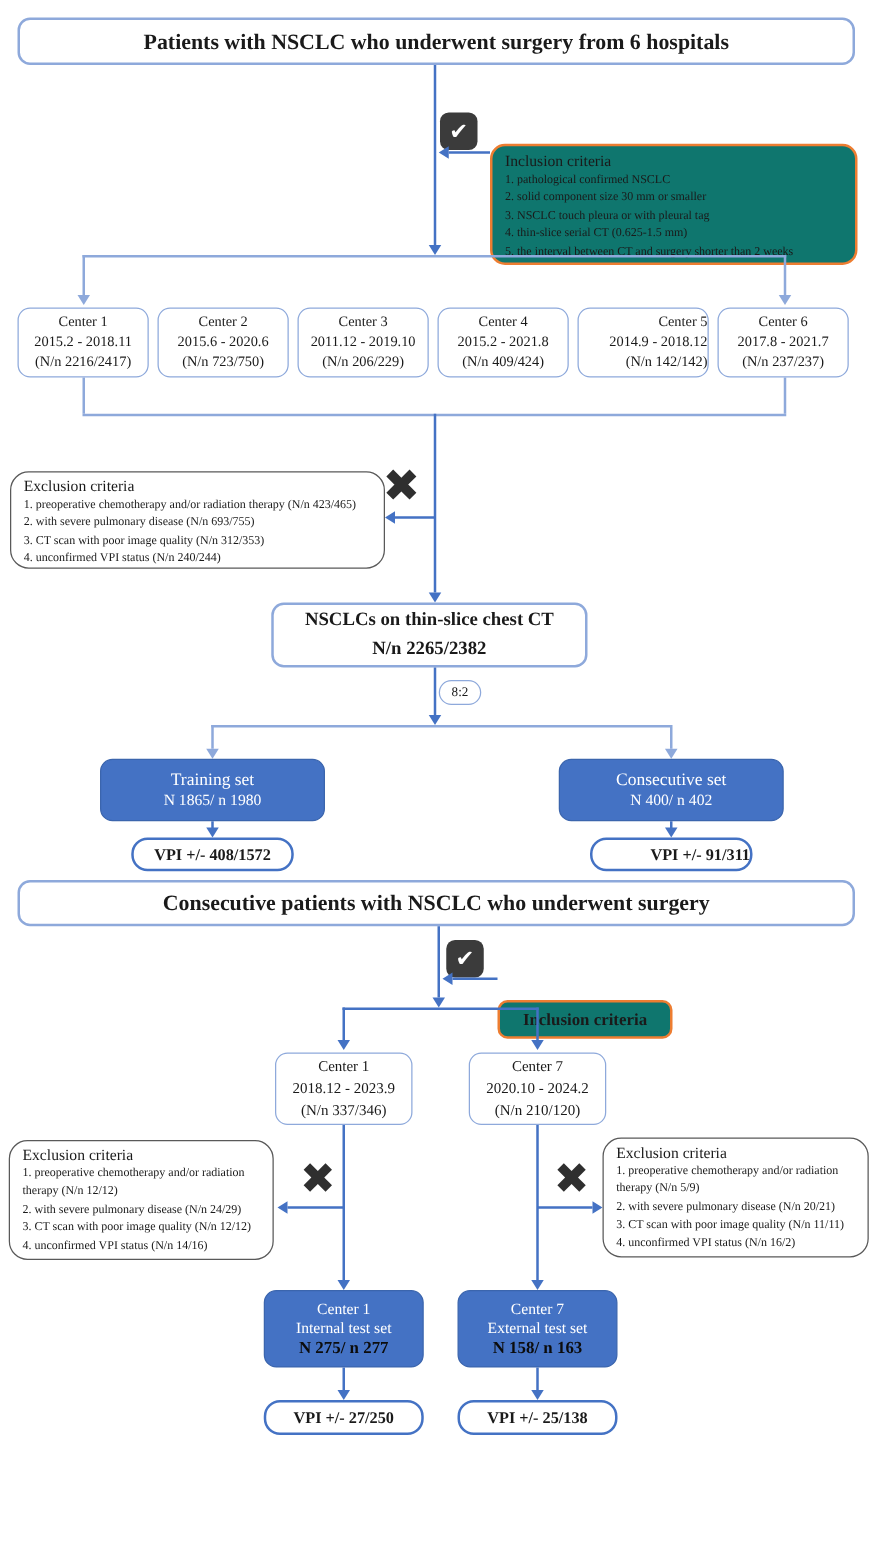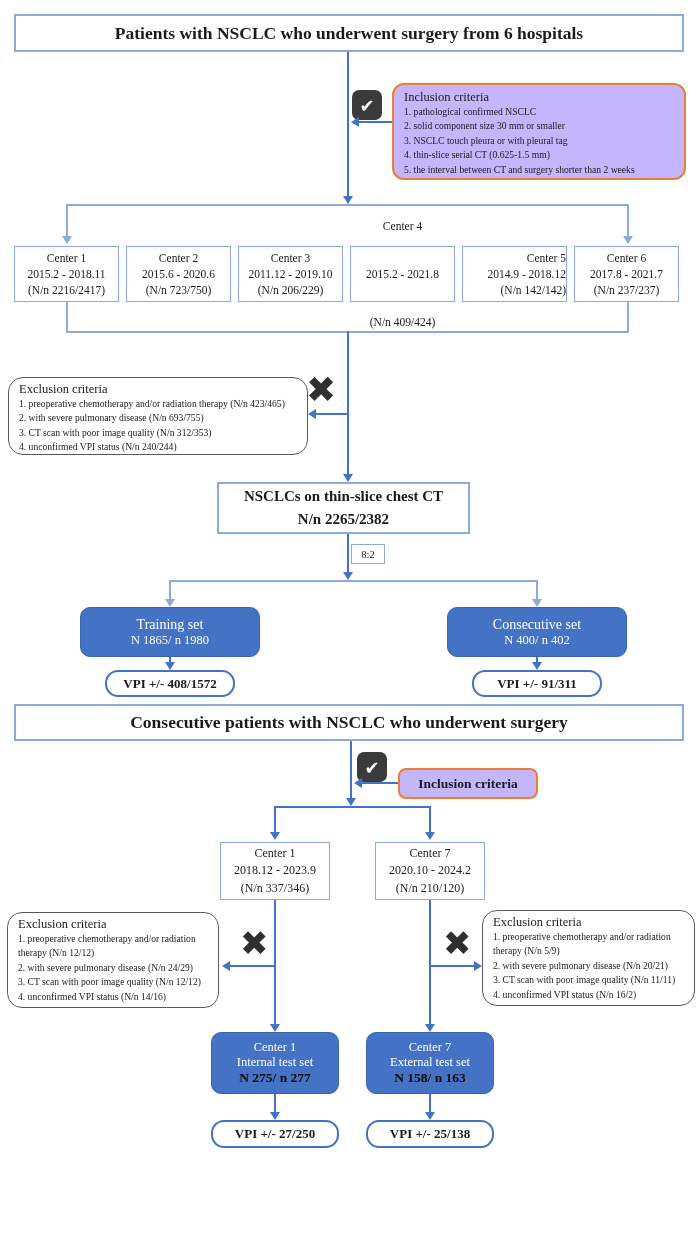--- a/index.html
+++ b/index.html
@@ -1,27 +1,27 @@
 <!DOCTYPE html>
 <html><head>
 <meta charset="utf-8">
 <style>
   html,body{margin:0;padding:0;background:#fff;}
   .stage{position:relative;width:699px;height:1244px;background:#fff;
          font-family:"Liberation Serif","DejaVu Serif",serif;color:#1a1a1a;overflow:hidden;}
   .box{position:absolute;background:#fff;box-sizing:border-box;display:flex;flex-direction:column;
-       align-items:center;justify-content:center;text-align:center;}
+       align-items:center;justify-content:center;text-align:center;border-radius:10px;}
   .title-box{border:2px solid #8EA9DB;font-weight:bold;font-size:17.5px;}
   .center-box{border:1.5px solid #8EA9DB;font-size:11.5px;line-height:1.42;}
   .nsclc-box{border:2px solid #8EA9DB;font-weight:bold;font-size:15px;line-height:1.55;}
   .ratio-box{border:1.5px solid #8EA9DB;font-size:10.5px;}
   .blue-box{background:#4472C4;border-radius:10px;color:#fff;border:1px solid #3b65ad;}
   .vpi-box{border:2px solid #4472C4;border-radius:13px;font-weight:bold;font-size:13px;}
-  .orange-box{border:2px solid #ED7D31;border-radius:12px;background:#c4b5fd;box-sizing:border-box;position:absolute;
-              text-align:left;padding:5px 10px;}
+  .orange-box{border:2px solid #ED7D31;border-radius:12px;background:#0f766e;box-sizing:border-box;position:absolute;
+              text-align:left;padding:5px 10px;margin-top:32px;}
   .excl-box{border:1.5px solid #595959;border-radius:15px;background:#fff;box-sizing:border-box;position:absolute;
             text-align:left;padding:4px 10px;}
   .crit-title{font-size:12.5px;}
   .crit-item{font-size:9.6px;line-height:1.5;}
   .vl{position:absolute;width:2px;}
   .hl{position:absolute;height:2px;}
   .blue{background:#4472C4;}
   .lblue{background:#8EA9DB;}
   .ah{position:absolute;width:0;height:0;}
   .ah.down{border-left:5px solid transparent;border-right:5px solid transparent;border-top:8px solid #4472C4;}
@@ -77,21 +77,21 @@
   <div class="box center-box" style="left:126px;top:246px;width:105px;height:56px;">
     <div>Center 2</div>
     <div>2015.6 - 2020.6</div>
     <div>(N/n 723/750)</div>
   </div>
   <div class="box center-box" style="left:238px;top:246px;width:105px;height:56px;">
     <div>Center 3</div>
     <div>2011.12 - 2019.10</div>
     <div>(N/n 206/229)</div>
   </div>
-  <div class="box center-box" style="left:350px;top:246px;width:105px;height:56px;gap:32px;">
+  <div class="box center-box" style="left:350px;top:246px;width:105px;height:56px;">
     <div>Center 4</div>
     <div>2015.2 - 2021.8</div>
     <div>(N/n 409/424)</div>
   </div>
   <div class="box center-box" style="left:462px;top:246px;width:105px;height:56px;align-items:flex-end;">
     <div>Center 5</div>
     <div>2014.9 - 2018.12</div>
     <div>(N/n 142/142)</div>
   </div>
   <div class="box center-box" style="left:574px;top:246px;width:105px;height:56px;">
@@ -146,21 +146,21 @@
   </div>
 
   <div class="vl blue" style="left:169px;top:657px;height:6px;"></div>
   <div class="ah down" style="left:165px;top:662px;"></div>
   <div class="vl blue" style="left:536px;top:657px;height:6px;"></div>
   <div class="ah down" style="left:532px;top:662px;"></div>
 
   <div class="box vpi-box" style="left:105px;top:670px;width:130px;height:27px;">
     <span>VPI +/- 408/1572</span>
   </div>
-  <div class="box vpi-box" style="left:472px;top:670px;width:130px;height:27px;">
+  <div class="box vpi-box" style="left:472px;top:670px;width:130px;height:27px;align-items:flex-end;">
     <span>VPI +/- 91/311</span>
   </div>
 
   <div class="box title-box" style="left:14px;top:704px;width:670px;height:37px;">
     <span>Consecutive patients with NSCLC who underwent surgery</span>
   </div>
 
   <div class="vl blue" style="left:350px;top:741px;height:57px;"></div>
   <div class="ah down" style="left:346px;top:798px;"></div>
 

